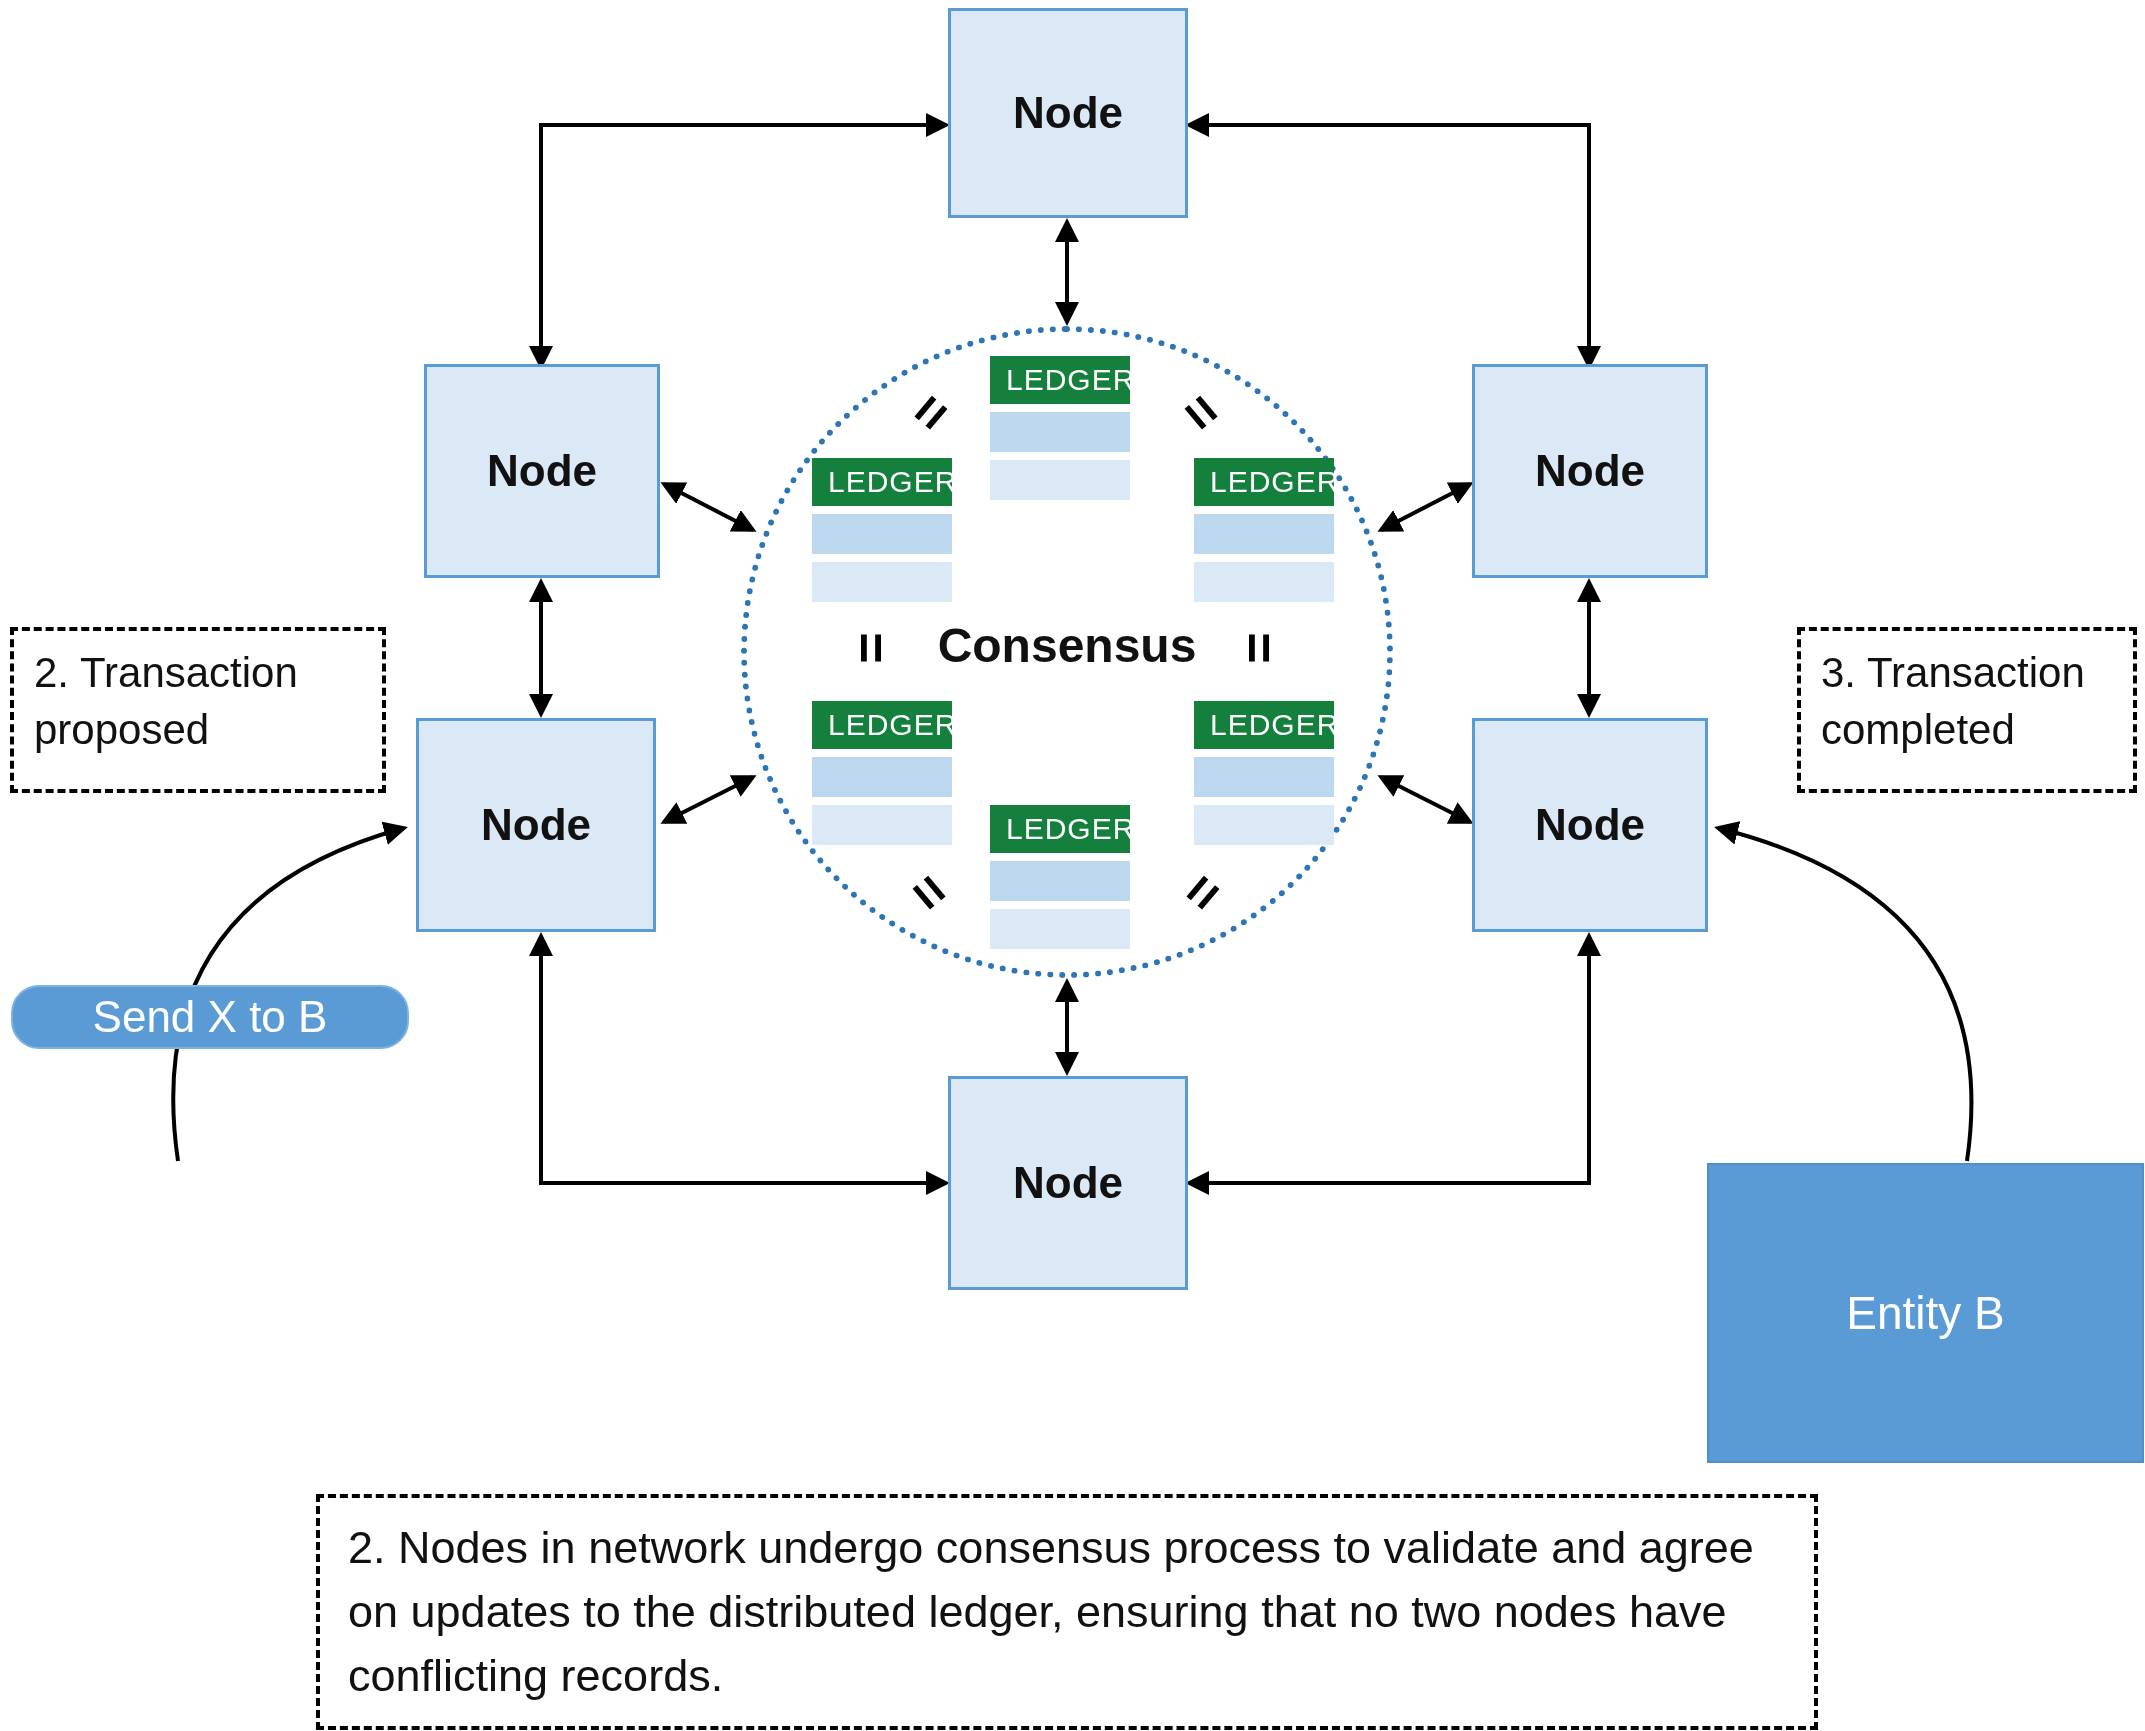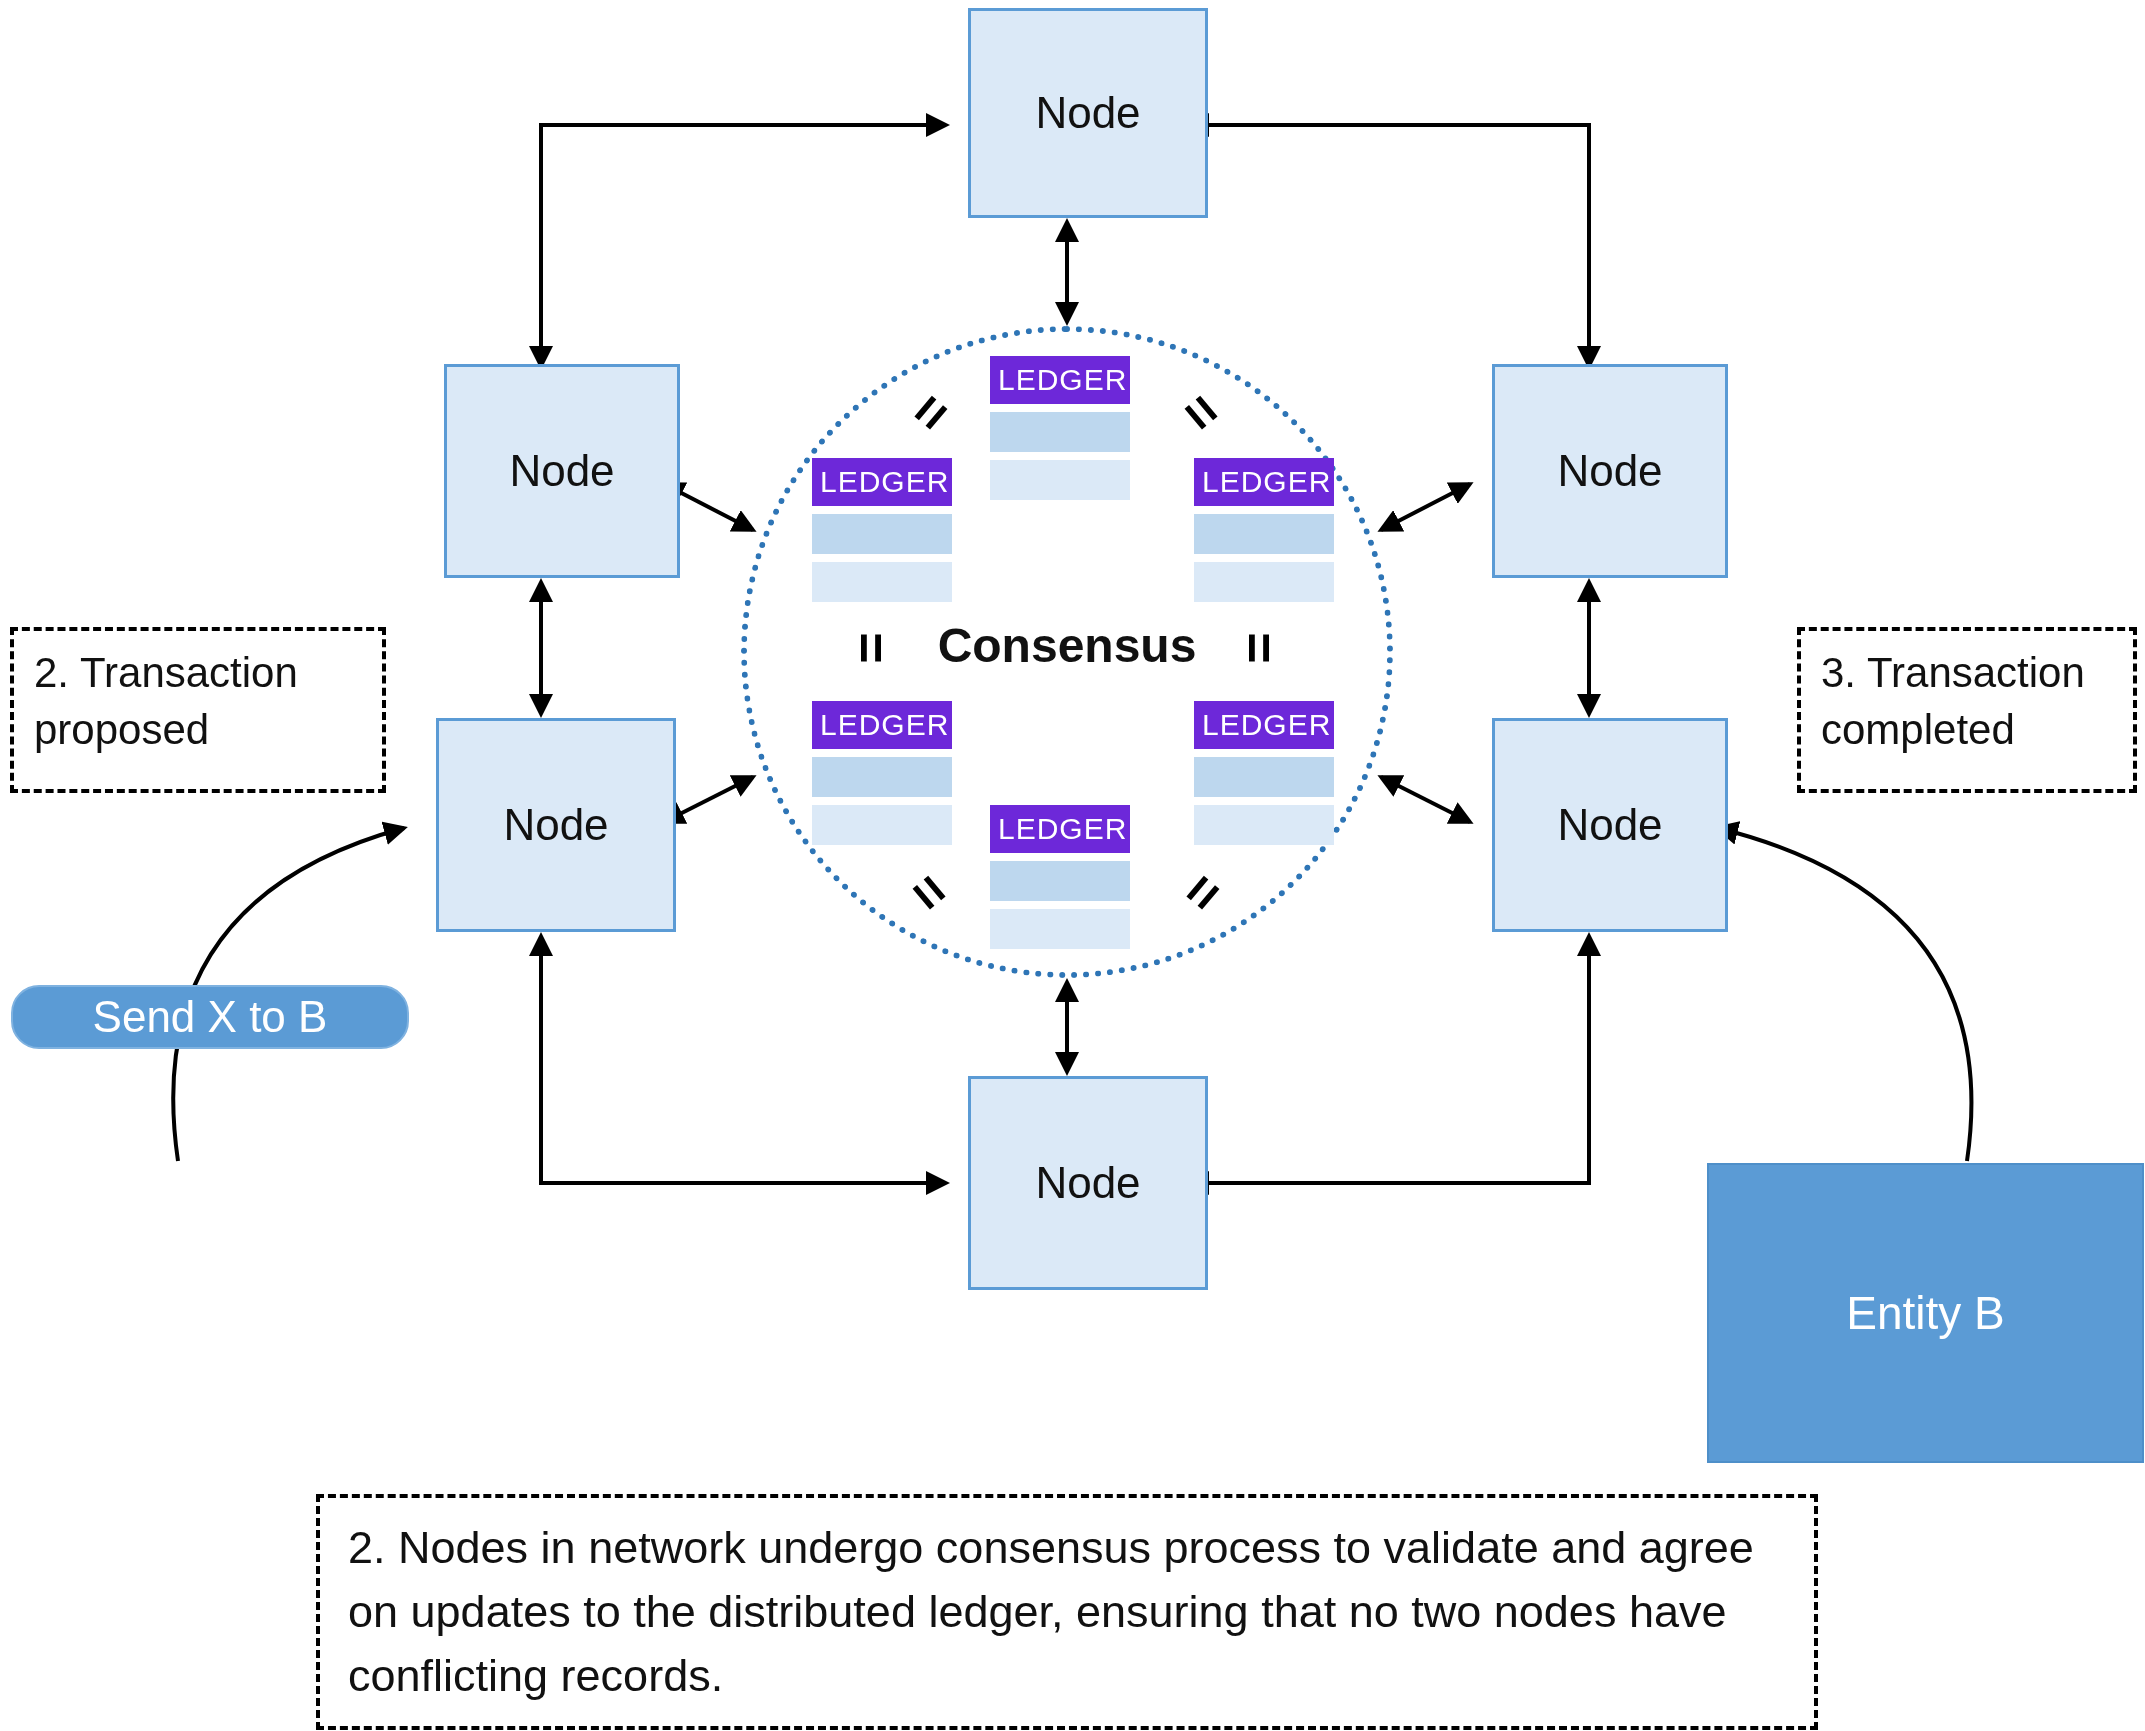--- a/index.html
+++ b/index.html
@@ -3,32 +3,32 @@
 <meta charset="utf-8">
 <style>
   html,body { margin:0; padding:0; background:#ffffff; }
   .canvas {
     position:relative; width:2145px; height:1731px; background:#ffffff;
     font-family:"Liberation Sans", sans-serif; overflow:hidden;
   }
   .node {
     position:absolute; background:#dbe9f7; border:3px solid #5b9bd5;
     display:flex; align-items:center; justify-content:center;
-    font-weight:normal; font-size:44px; color:#111; box-sizing:border-box;margin-left:20px;
+    font-weight:bold; font-size:44px; color:#111; box-sizing:border-box;
   }
   .circle {
     position:absolute; left:741px; top:326px; width:652px; height:652px;
     border-radius:50%; border:6px dotted #2e75b6; background:#ffffff;
     box-sizing:border-box;
   }
   .arrow-layer { position:absolute; left:0; top:0; pointer-events:none; }
   .ledger { position:absolute; width:140px; }
   .ledger-header {
-    background:#6d28d9; color:#ffffff; text-align:center;
-    font-size:30px; padding:7px 8px; letter-spacing:1px;
+    background:#15803d; color:#ffffff; text-align:center;
+    font-size:30px; padding:7px 16px; letter-spacing:1px;
   }
   .ledger-row { height:40px; margin-top:8px; }
   .row-dark  { background:#bdd7ee; }
   .row-light { background:#dbe9f7; }
   .consensus {
     position:absolute; left:890px; top:618px; width:354px; text-align:center;
     font-weight:bold; font-size:48px; color:#111;
   }
   .eq {
     position:absolute; font-size:54px; font-weight:bold; color:#000;

